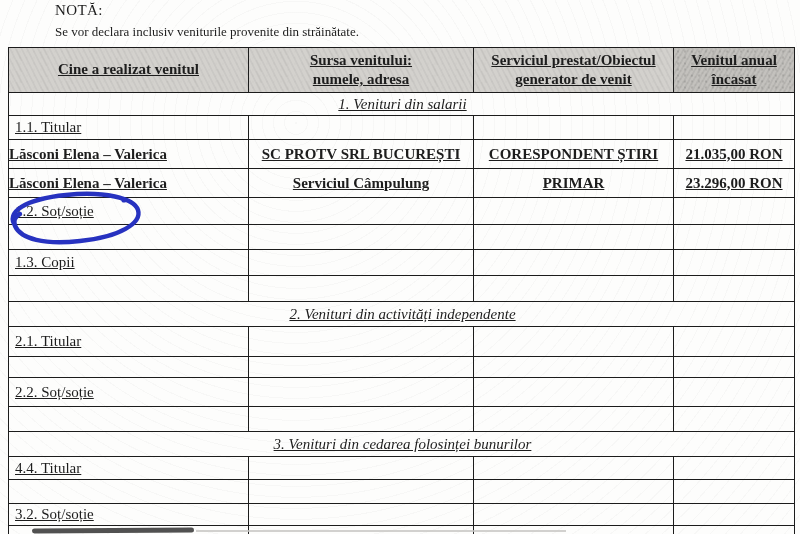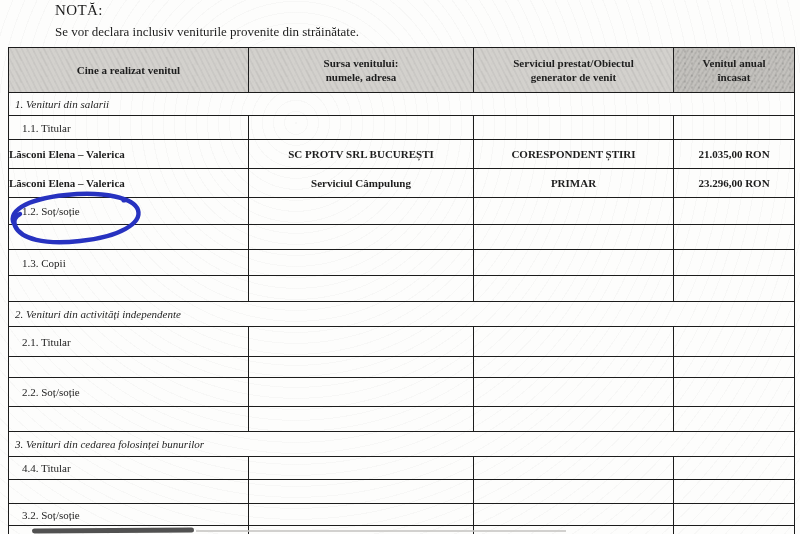--- a/index.html
+++ b/index.html
@@ -14,21 +14,22 @@
     position:absolute;inset:0;
     background-image:repeating-radial-gradient(circle at 37% 23%, rgba(90,90,90,.035) 0 1px, transparent 1px 11px);
     border-radius:11px;
   }
   .note-label{position:absolute;left:55px;top:2px;font-size:15px;letter-spacing:.4px;}
   .note-text{position:absolute;left:55px;top:24px;font-size:13px;}
 
   table.income{
     position:absolute;left:8px;top:47px;width:786px;
     border-collapse:collapse;table-layout:fixed;
-    font-size:11px;
+    font-size:15px;
+    text-decoration:underline;
   }
   .income col.c1{width:240px;}
   .income col.c2{width:225px;}
   .income col.c3{width:200px;}
   .income col.c4{width:121px;}
   .income th,.income td{
     border:1.6px solid #1c1c1c;
     padding:0 4px;
     overflow:hidden;white-space:nowrap;
   }
@@ -42,22 +43,22 @@
       repeating-linear-gradient(63deg, rgba(40,40,40,.10) 0 1px, transparent 1px 5px);
     background-size:5px 4px,7px 6px,auto;
   }
   .income th.dark{
     background-color:#c3c1bd;
     background-image:
       radial-gradient(rgba(25,25,25,.38) 10%, transparent 11%),
       radial-gradient(rgba(60,60,60,.30) 12%, transparent 13%),
       repeating-linear-gradient(120deg, rgba(30,30,30,.14) 0 1px, transparent 1px 4px);
   }
-  .income td.section-cell{font-style:italic;padding-left:6px;}
-  .income td.label-cell{text-align:left;padding-left:13px;}
+  .income td.section-cell{font-style:italic;padding-left:6px;text-align:center;}
+  .income td.label-cell{text-align:left;padding-left:6px;}
   .income td.value-cell{text-align:center;}
   .income tr.data-row td{font-weight:bold;}
   .income tr.data-row td.label-cell{padding-left:0;}
   .income tr.cut-row td{border-bottom:none;}
 
   .pen-ellipse{position:absolute;left:0;top:189px;width:152px;height:62px;pointer-events:none;}
   .smudge{
     position:absolute;left:32px;top:528px;width:162px;height:5px;
     background:#333;border-radius:3px;transform:rotate(-.4deg);opacity:.85;
   }

